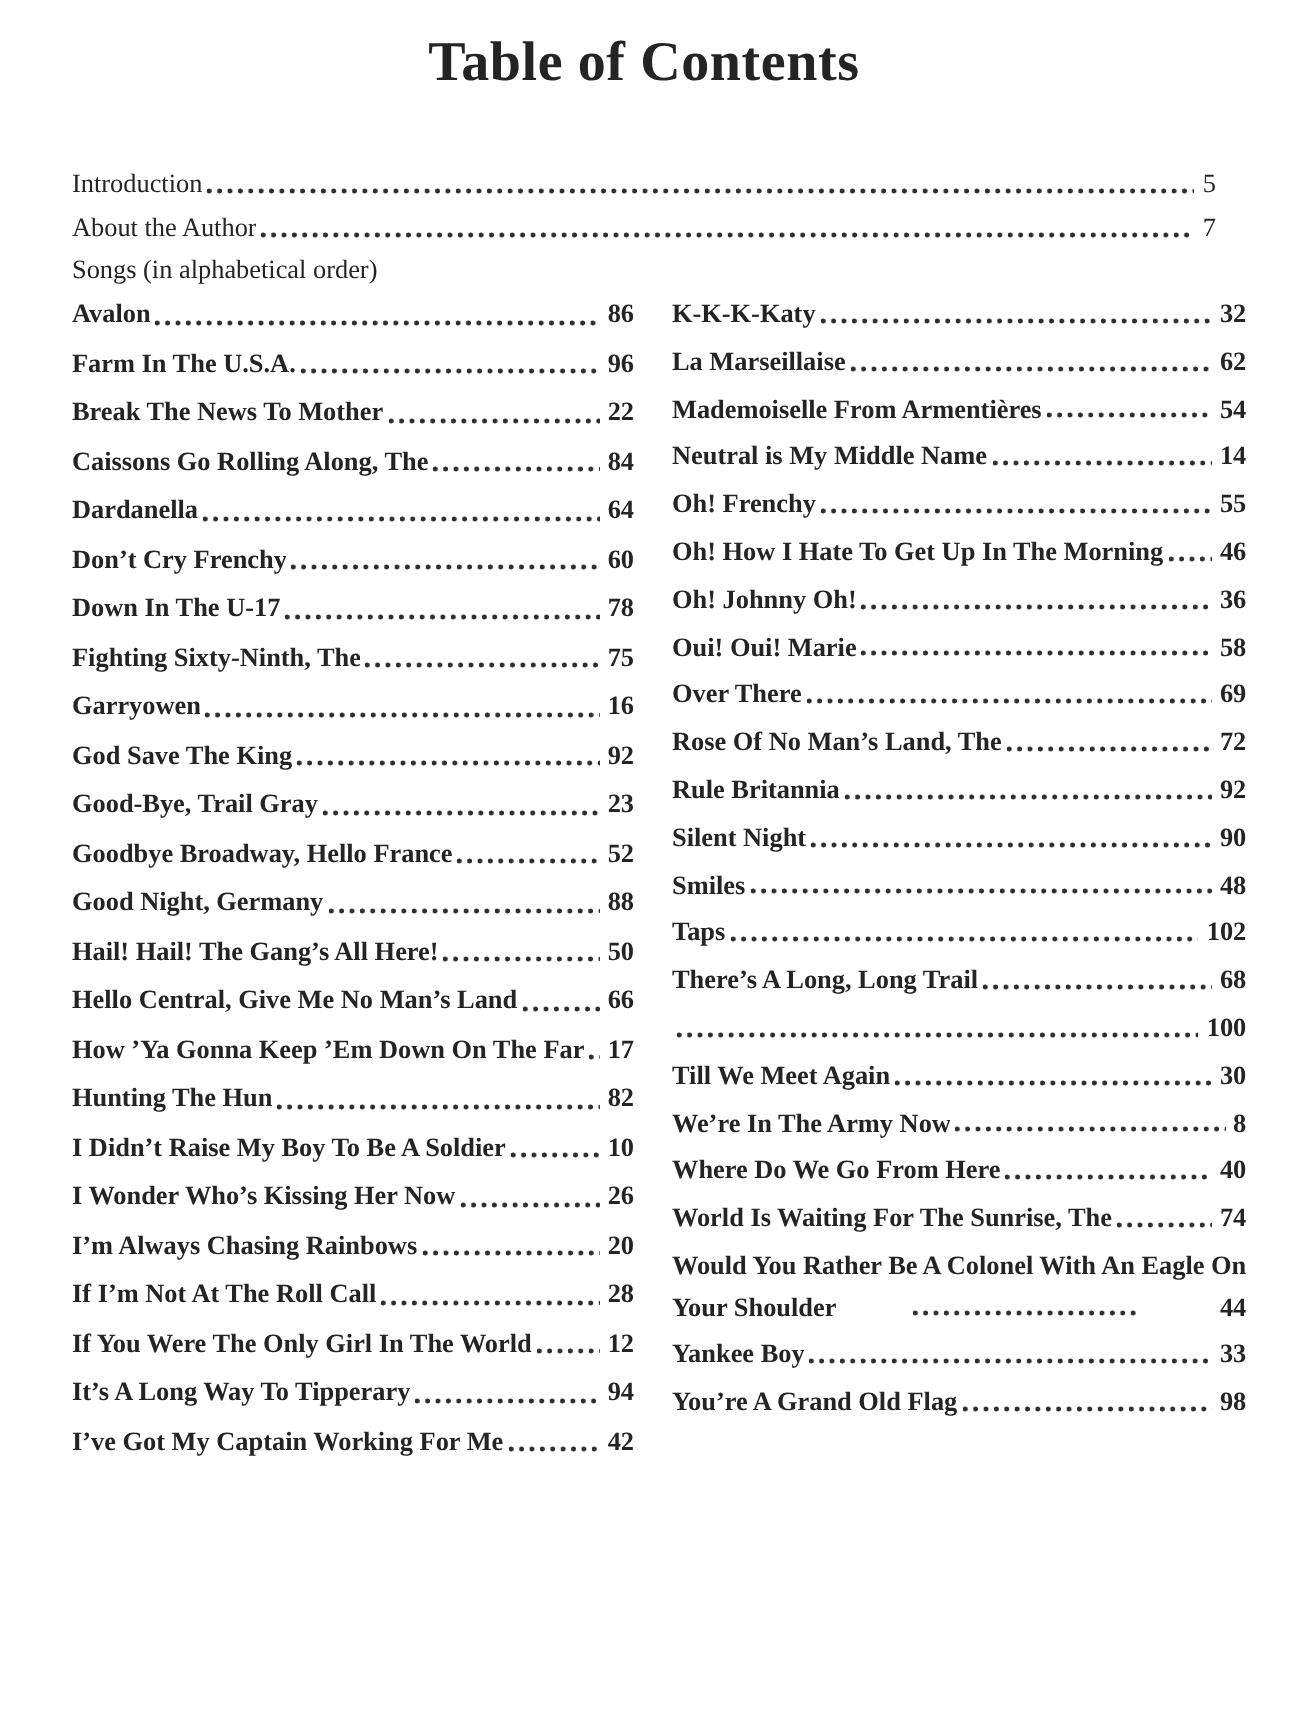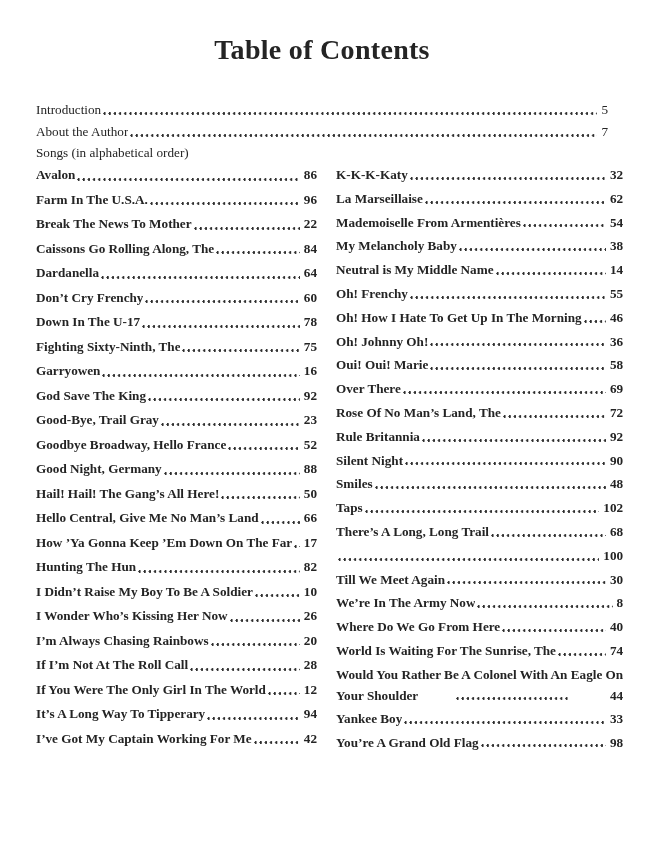--- a/index.html
+++ b/index.html
@@ -21,21 +21,21 @@
     background: #ffffff;
   }
   .content {
     position: absolute;
     left: 36px;
     top: 0;
     width: 572px;
   }
   .title {
     margin: 0;
-    padding-top: 33px;
+    padding-top: 15px;
     font-size: 28px;
     line-height: 34px;
     font-weight: 600;
     text-align: center;
     letter-spacing: 0.3px;
   }
   .front {
     margin-top: 32px;
   }
   .front .toc-row {
@@ -282,25 +282,20 @@
     <span class="dots"></span>
     <span class="p">62</span>
   </div>
 
   <div class="toc-row">
     <span class="t">Mademoiselle From Armentières</span>
     <span class="dots"></span>
     <span class="p">54</span>
   </div>
 
-  <div class="toc-row">
-    <span class="t">My Melancholy Baby</span>
-    <span class="dots"></span>
-    <span class="p">38</span>
-  </div>
 
   <div class="toc-row">
     <span class="t">Neutral is My Middle Name</span>
     <span class="dots"></span>
     <span class="p">14</span>
   </div>
 
   <div class="toc-row">
     <span class="t">Oh! Frenchy</span>
     <span class="dots"></span>

